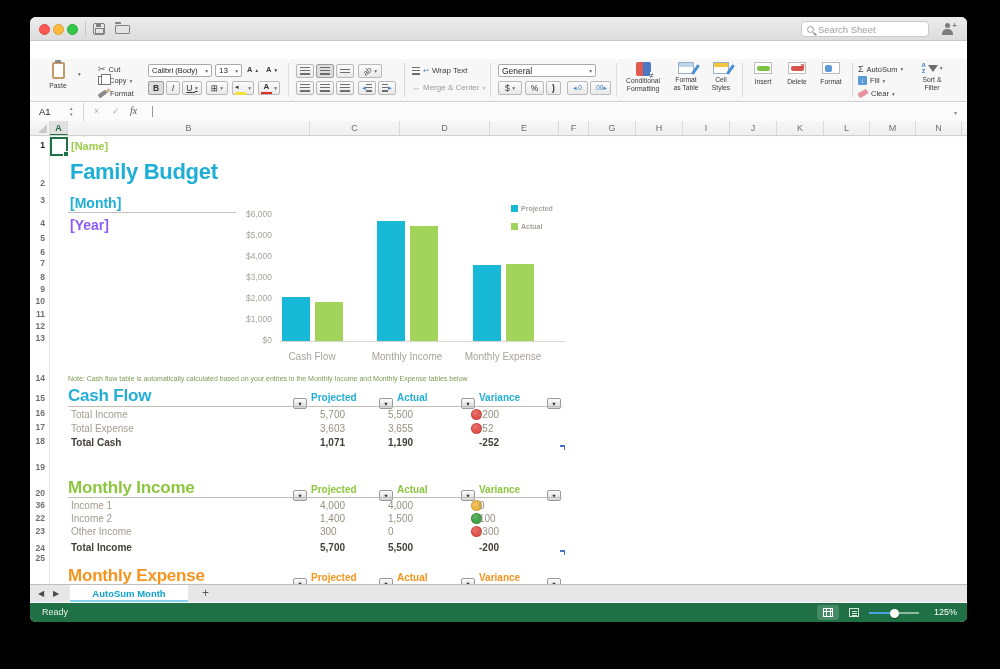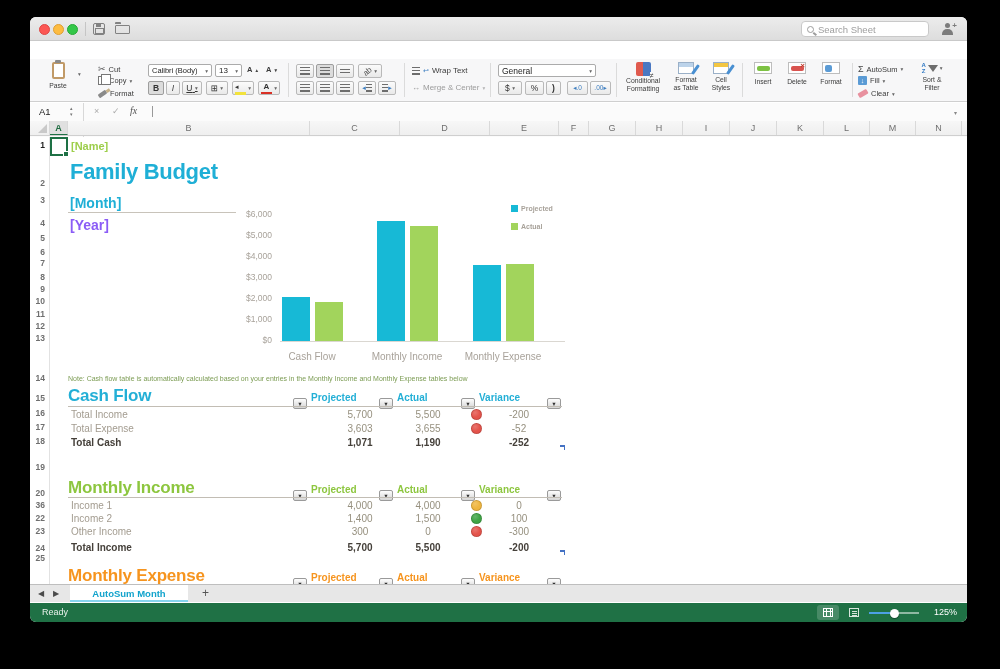--- a/index.html
+++ b/index.html
@@ -96,21 +96,21 @@
   .month-cell { position:absolute; left:40px; top:58px; font-size:14px; font-weight:bold; }
   .month-line { position:absolute; left:38px; top:75px; width:168px; height:1px; background:#C8C3BA; }
   .year-cell { position:absolute; left:40px; top:80px; font-size:14px; font-weight:bold; color:#8b5cf6; }
   .note { position:absolute; left:38px; top:238px; font-size:7px; color:#7C9C54; }
 
   .tbl-title { position:absolute; font-size:17px; font-weight:bold; letter-spacing:-0.2px; }
   .hdr-label { position:absolute; font-size:10px; font-weight:bold; }
   .dropbtn { position:absolute; width:14px; height:11px; background:linear-gradient(#FDFDFD,#D6D6D6); border:1px solid #9A9A9A; border-radius:2px; font-size:5.5px; color:#333; text-align:center; line-height:10px; }
   .tbl-line { position:absolute; left:38px; width:494px; height:1px; background:#C2BDB4; }
   .trow-label { position:absolute; left:33px; font-size:10px; color:#A39C90;margin-left:8px; }
-  .tval { position:absolute; width:80px; text-align:center; font-size:10px; color:#96907F; }
+  .tval { position:absolute; width:80px; text-align:left; font-size:10px; color:#96907F; }
   .trow-label.b, .tval.b { color:#45403A; font-weight:bold; }
   .ind { position:absolute; width:11px; height:11px; border-radius:50%; }
   .cornermark { position:absolute; width:5px; height:5px; }
   .cornermark:before { content:""; position:absolute; right:0; top:0; width:5px; height:1.5px; background:#4472C4; }
   .cornermark:after { content:""; position:absolute; right:0; top:0; width:1.5px; height:5px; background:#4472C4; }
 
   
   .chart { position:absolute; left:200px; top:66px; width:346px; height:160px; }
   .ytick { position:absolute; left:0; width:42px; text-align:right; font-size:8.5px; color:#A8A29A; }
   .baseline { position:absolute; left:50px; top:138px; width:285px; height:1px; background:#DAD7D1; }

